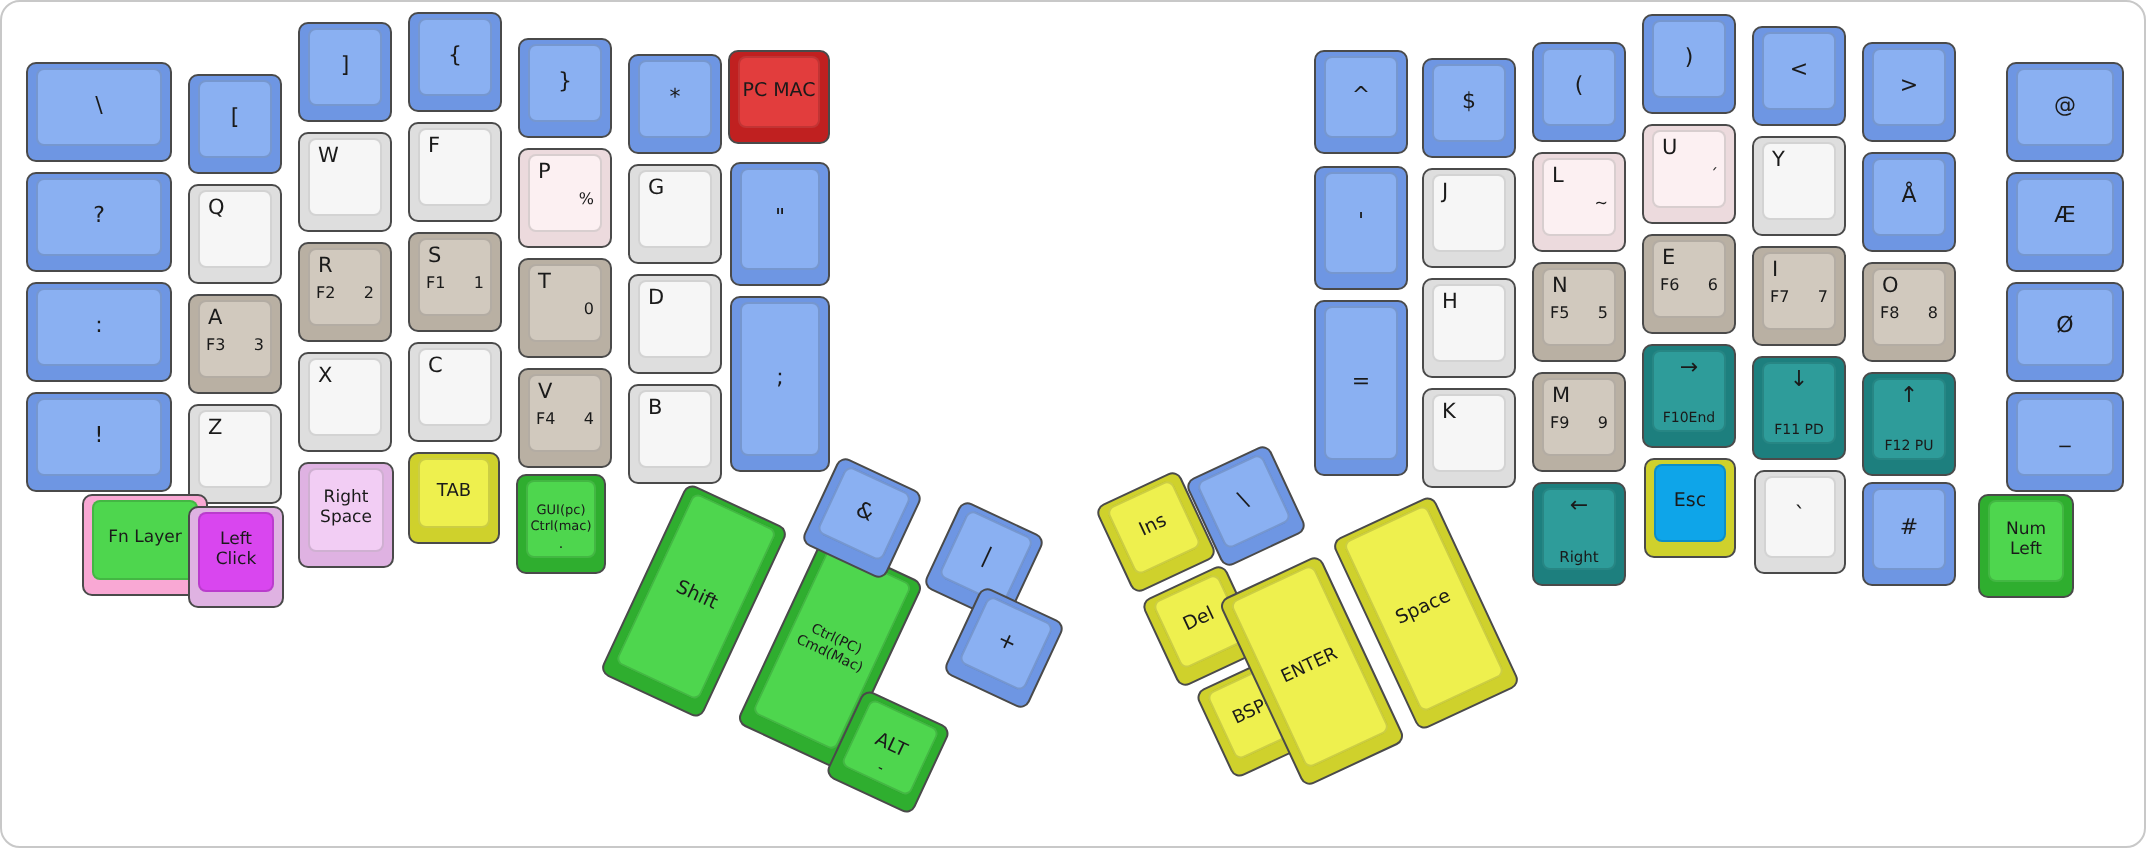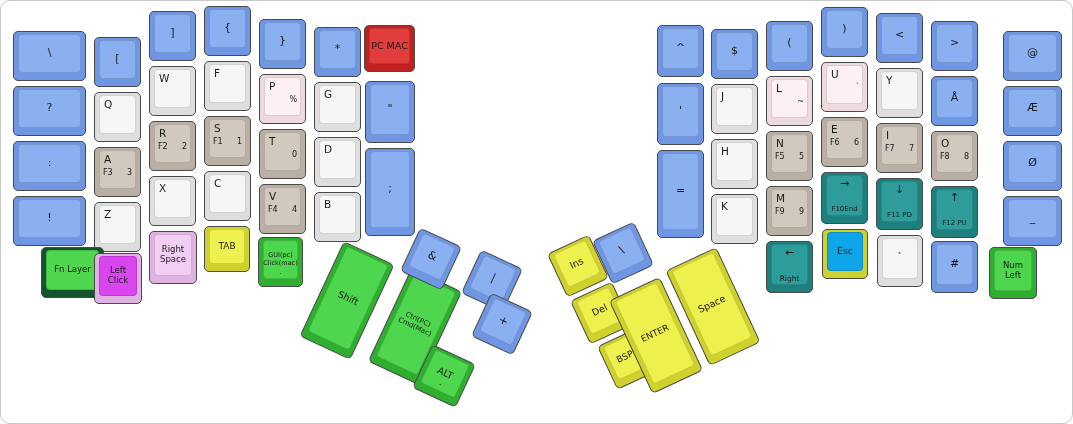--- a/index.html
+++ b/index.html
@@ -175,21 +175,21 @@
       <div class="key" style="left: 364px; top: 80px; width: 50px; height: 62px; background: rgb(110, 150, 227);">
         <div class="face" style="background: rgb(138, 176, 242);">
           <div class="lbl-c">"</div>
         </div>
       </div>
       <div class="key" style="left: 364px; top: 147px; width: 50px; height: 88px; background: rgb(110, 150, 227);">
         <div class="face" style="background: rgb(138, 176, 242);">
           <div class="lbl-c">;</div>
         </div>
       </div>
-      <div class="key" style="left: 40px; top: 246px; width: 63px; height: 51px; background: #14532d;">
+      <div class="key" style="left: 40px; top: 246px; width: 63px; height: 51px; background: #f9a8d4;">
         <div class="face" style="background: rgb(78, 214, 78);">
           <div class="lbl-c" style="font-size: 8.5px;">Fn Layer</div>
         </div>
       </div>
       <div class="key" style="left: 93px; top: 252px; width: 48px; height: 51px; background: rgb(223, 178, 226);">
         <div class="face" style="background: #d946ef;">
           <div class="lbl-c" style="font-size: 8.5px;">Left Click</div>
         </div>
       </div>
       <div class="key" style="left: 148px; top: 230px; width: 48px; height: 53px; background: rgb(223, 178, 226);">
@@ -197,21 +197,21 @@
           <div class="lbl-c" style="font-size: 8.5px;">Right Space</div>
         </div>
       </div>
       <div class="key" style="left: 203px; top: 225px; width: 46px; height: 46px; background: rgb(207, 209, 44); padding-left: 28px;">
         <div class="face" style="background: rgb(238, 240, 78);">
           <div class="lbl-c" style="font-size: 9px;">TAB</div>
         </div>
       </div>
       <div class="key" style="left: 257px; top: 236px; width: 45px; height: 50px; background: rgb(47, 174, 47);">
         <div class="face" style="background: rgb(78, 214, 78);">
-          <div class="lbl-c" style="font-size: 6.5px;">GUI(pc) Click(mac)</div>
+          <div class="lbl-c" style="font-size: 6.5px;">GUI(pc) Ctrl(mac)</div>
           <div class="lbl-bot">.</div>
         </div>
       </div>
       <div class="key" style="left: 318px; top: 247px; width: 56px; height: 105px; background: rgb(47, 174, 47); transform: rotate(25deg);">
         <div class="face" style="background: rgb(78, 214, 78);">
           <div class="lbl-c" style="font-size: 9.5px;">Shift</div>
         </div>
       </div>
       <div class="key" style="left: 386px; top: 274px; width: 56px; height: 103px; background: rgb(47, 174, 47); transform: rotate(25deg);">
         <div class="face" style="background: rgb(78, 214, 78);">

